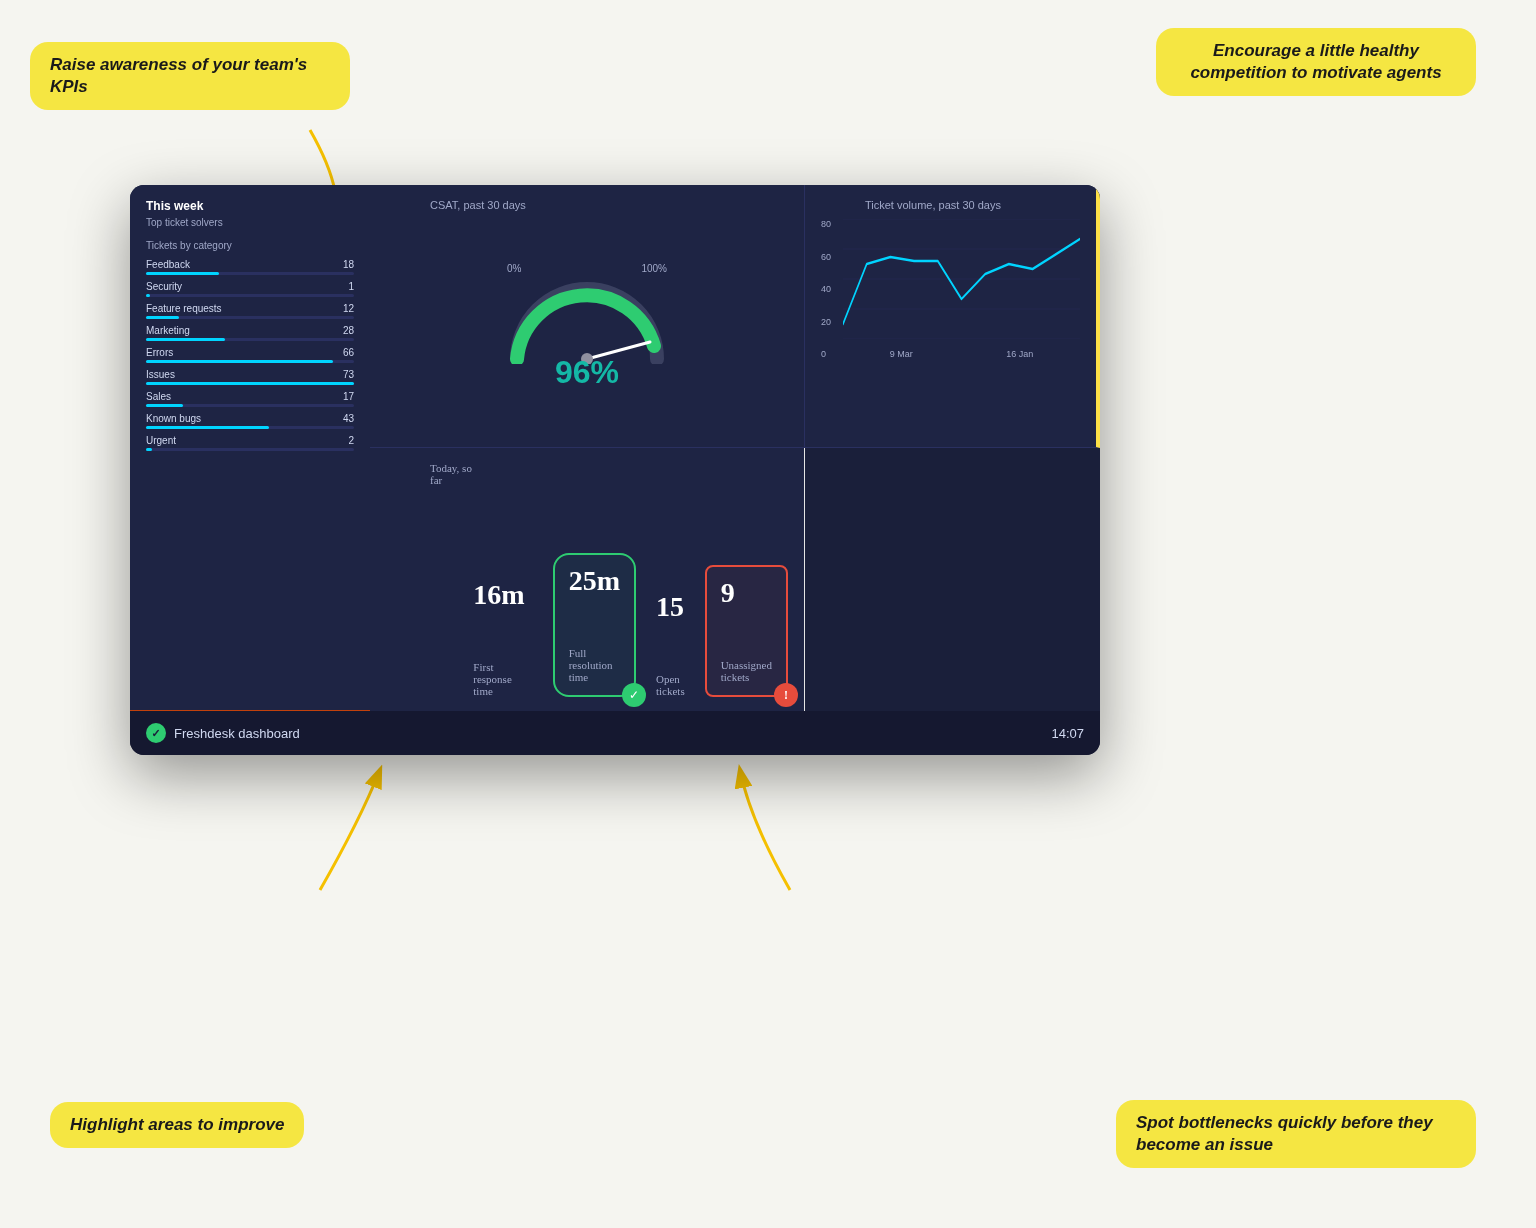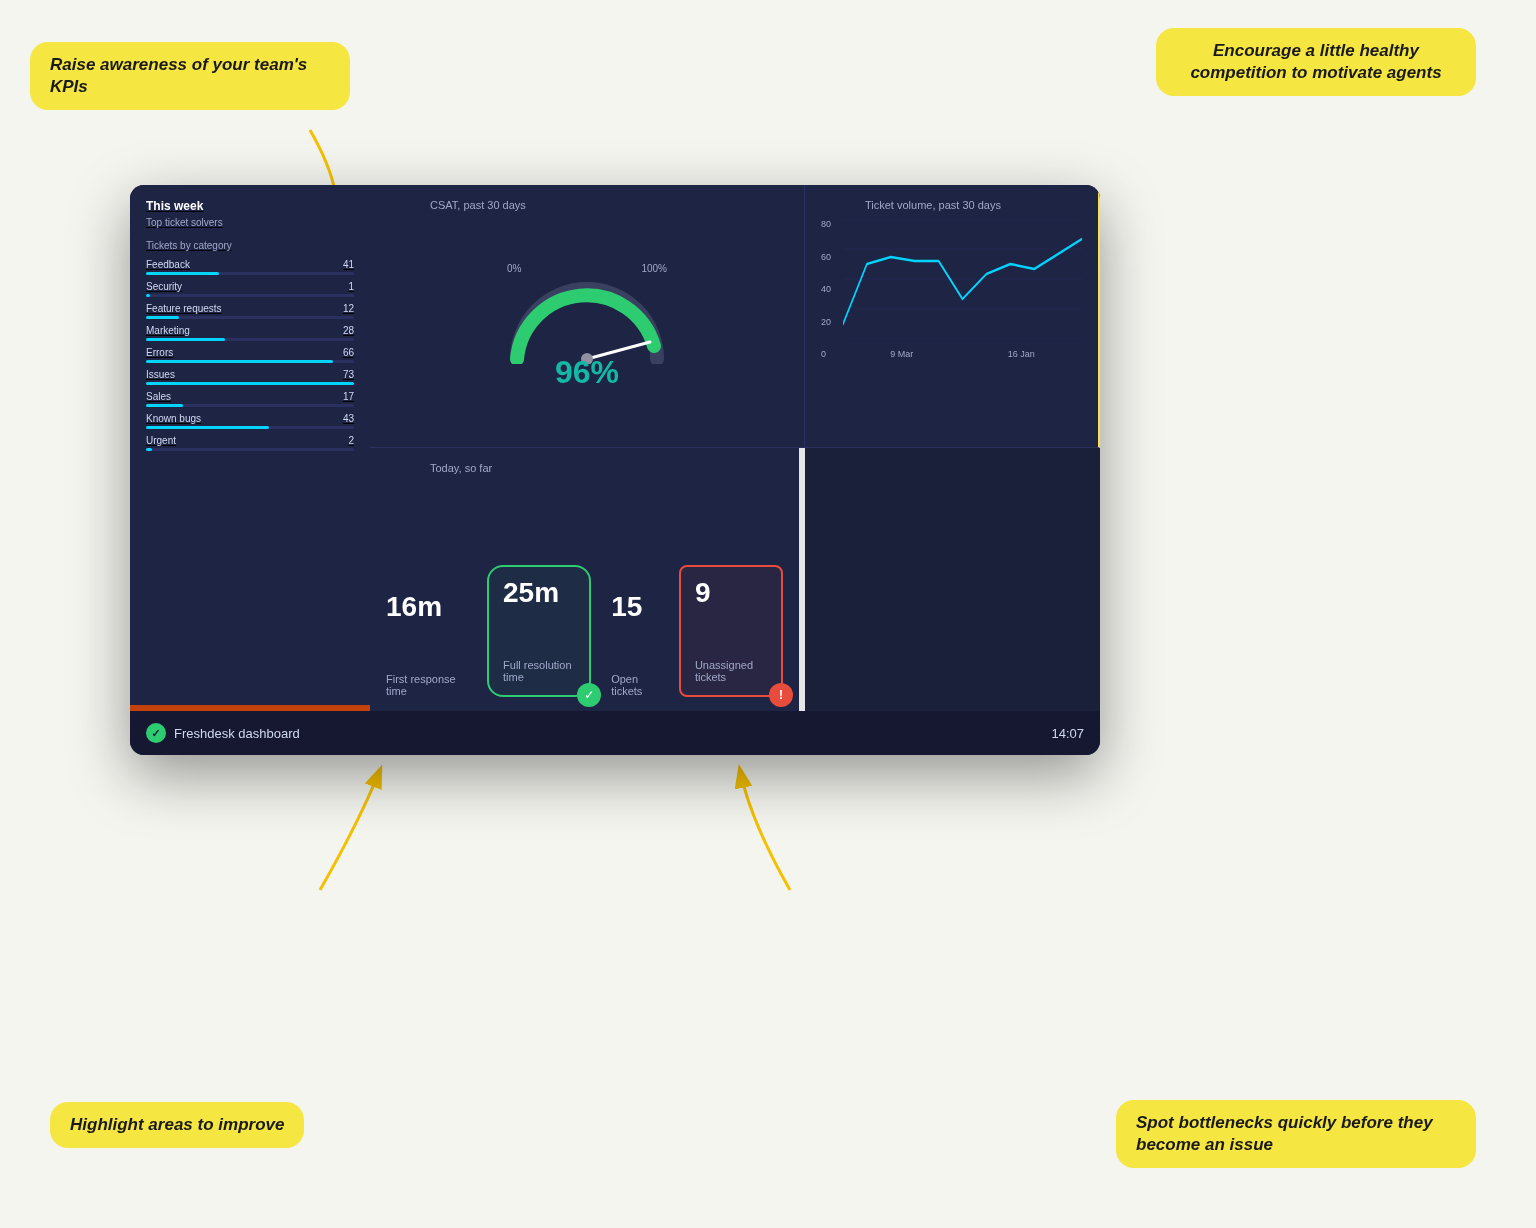--- a/index.html
+++ b/index.html
@@ -74,21 +74,21 @@
     }
     .gauge-label {
       color: #a0a8c8;
       font-size: 10px;
     }
 
     
     .volume-panel {
       background: #1e2444;
       padding: 14px 16px;
-      border-right: 2px solid #fde047;
+      border-right: 4px solid #fde047;
       border-bottom: 1px solid #2a3060;
     }
     .chart-area {
       position: relative;
       height: 140px;
       margin-top: 8px;
     }
     .chart-y-labels {
       position: absolute;
       left: 0;
@@ -119,25 +119,24 @@
     }
     .chart-x-label {
       color: #a0a8c8;
       font-size: 9px;
     }
 
     
     .this-week-panel {
       background: #1e2444;
       padding: 14px 16px;
-      border-bottom: 6px solid #c2410c;
+      border-bottom: 1px solid #c2410c;
       grid-row: 1 / 3;
       overflow-y: auto;
       scrollbar-width: none;
-      text-decoration: underline;
     }
     .this-week-panel::-webkit-scrollbar { display: none; }
     .section-title {
       color: #ffffff;
       font-size: 12px;
       font-weight: 600;
       margin-bottom: 4px;
     }
     .subsection-title {
       color: #a0a8c8;
@@ -186,23 +185,24 @@
     .category-bar-fill {
       height: 3px;
       background: #00d4ff;
       border-radius: 2px;
     }
 
     
     .today-panel {
       background: #1e2444;
       padding: 14px 16px;
-      border-right: 6px solid #e5e5e5;
-      display: flex;
-      flex-direction: column;
+      border-right: 1px solid #e5e5e5;
+      display: flex;
+      flex-direction: row;
+      font-family: Liberation Serif, serif;
     }
     .metrics-row {
       display: flex;
       align-items: flex-end;
       gap: 20px;
       flex: 1;
       padding-top: 10px;
     }
     .metric-item {
       display: flex;
@@ -434,21 +434,21 @@
       <div class="section-title">This week</div>
       <div class="subsection-title">Top ticket solvers</div>
 
 
       <div class="category-section">
         <div class="subsection-title">Tickets by category</div>
         <div id="categories-list">
             <div class="category-row">
     <div class="category-header">
       <span class="category-name">Feedback</span>
-      <span class="category-count">41</span>
+      <span class="category-count">18</span>
     </div>
     <div class="category-bar-bg">
       <div class="category-bar-fill" style="width:35%"></div>
     </div>
   </div>
             <div class="category-row">
     <div class="category-header">
       <span class="category-name">Security</span>
       <span class="category-count">1</span>
     </div>

